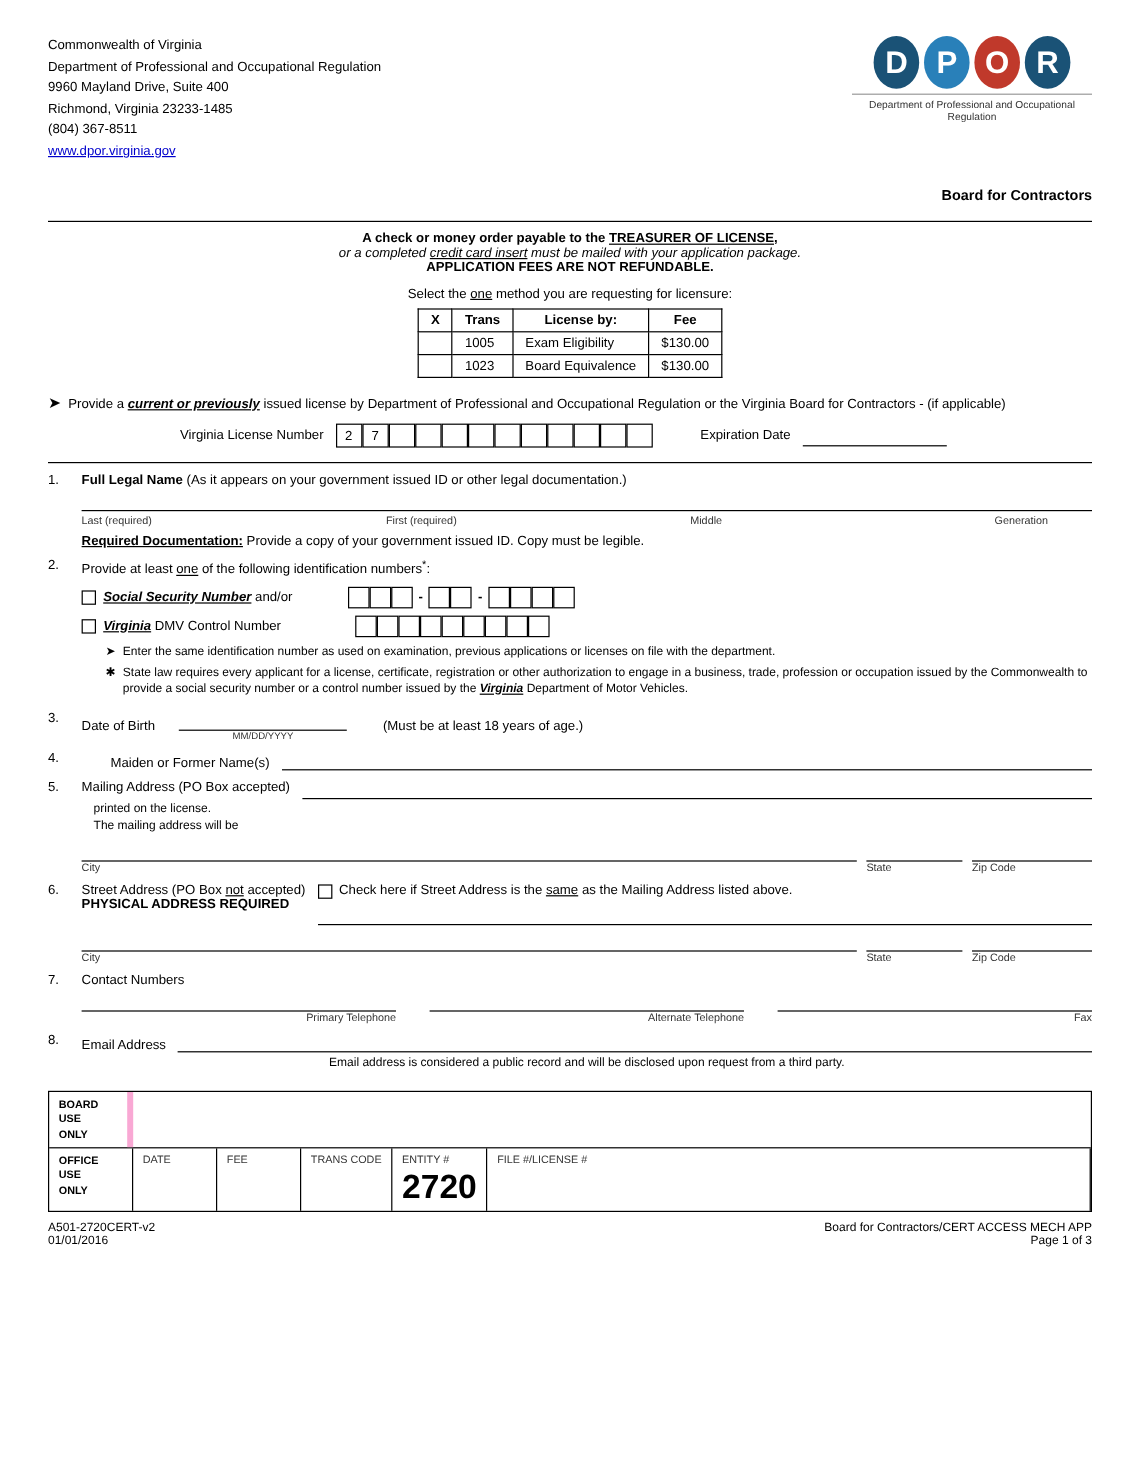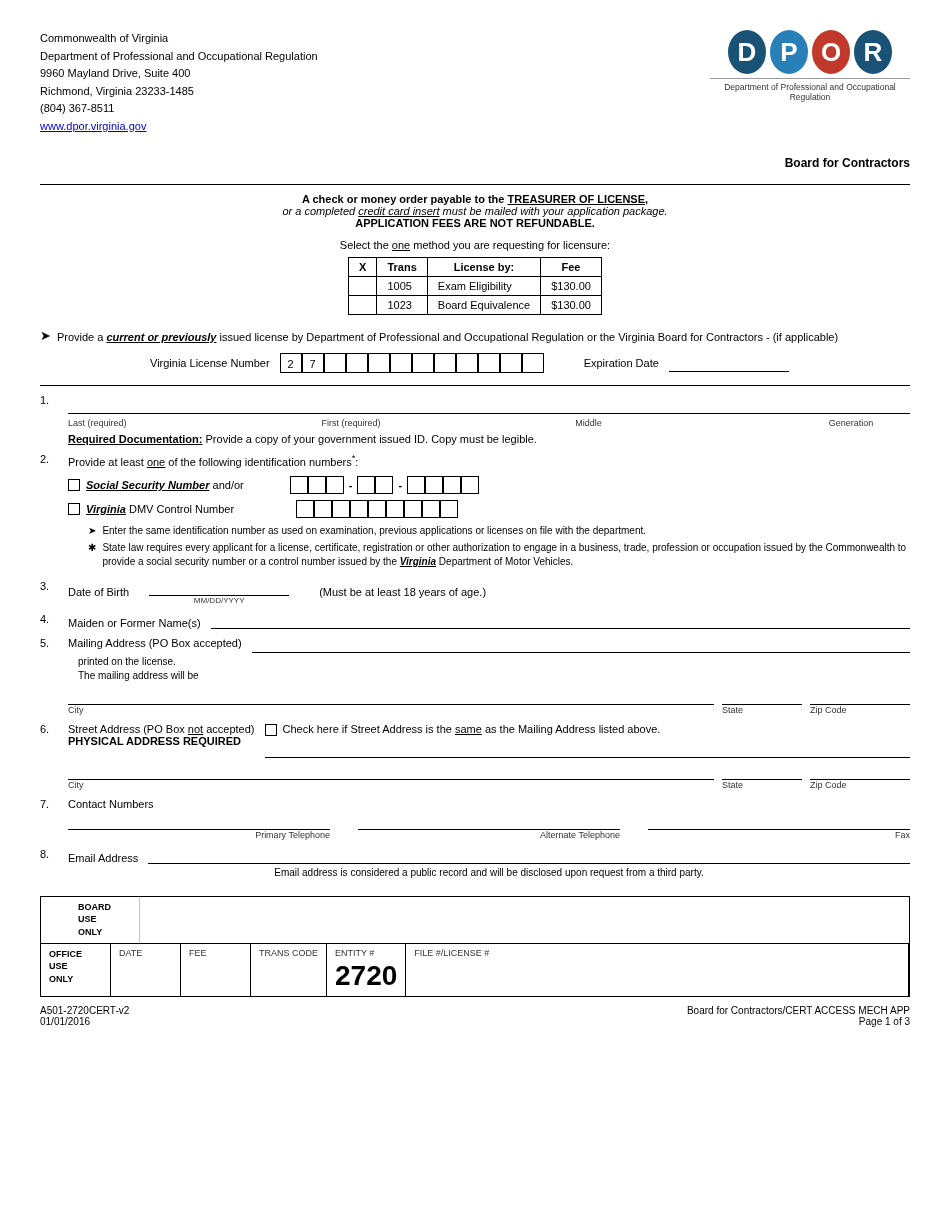--- a/index.html
+++ b/index.html
@@ -242,26 +242,25 @@
     .bottom-table-section {
       margin-top: 20px;
       border: 1px solid #000;
     }
     .bottom-table-row1 {
       display: flex;
       border-bottom: 1px solid #000;
     }
     .board-use-cell {
       padding: 4px 8px;
-      border-right: 1px solid #f9a8d4;
+      border-right: 5px solid #f9a8d4;
       font-size: 9px;
       font-weight: bold;
       line-height: 1.4;
       min-width: 70px;
-      margin-left: 29px;
     }
     .ets-cell {
       padding: 4px 8px;
       font-size: 10px;
       flex: 1;
     }
     .bottom-table-row2 {
       display: flex;
     }
     .office-use-cell {
@@ -409,20 +408,21 @@
   </div>
   <span style="margin-left:30px;text-align:right;">Expiration Date</span>
   <div class="underline-field"></div>
 </div>
 
 <hr class="divider">
 
 <div class="numbered-section" style="margin-top:8px;">
   <span class="section-number">1.</span>
   <div class="section-content">
+    <span><span class="bold">Full Legal Name</span>   (As it appears on your government issued ID or other legal documentation.)</span>
     <div class="full-underline"></div>
     <div style="display:flex; border-top: none; margin-top:2px;">
       <div style="flex:3; padding-right:10px;">
         <span class="name-label small-text">Last  (required)</span>
       </div>
       <div style="flex:3; padding-right:10px;">
         <span class="name-label small-text">First  (required)</span>
       </div>
       <div style="flex:3; padding-right:10px;">
         <span class="name-label small-text">Middle</span>
@@ -509,21 +509,21 @@
         <div class="dob-label-small">MM/DD/YYYY</div>
       </div>
       <span style="margin-left:20px;">(Must be at least 18 years of age.)</span>
     </div>
   </div>
 </div>
 
 <div class="numbered-section" style="margin-top:8px;">
   <span class="section-number">4.</span>
   <div class="section-content">
-    <div style="display:flex; align-items:flex-end; gap:10px;">
+    <div style="display:flex; align-items:flex-end; gap:10px;margin-left:24px;">
       <span>Maiden or Former Name(s)</span>
       <div style="flex:1; border-bottom:1px solid #000; height:16px;"></div>
     </div>
   </div>
 </div>
 
 <div class="numbered-section" style="margin-top:8px;">
   <span class="section-number">5.</span>
   <div class="section-content">
     <div style="display:flex; gap:10px; align-items:flex-start;">

